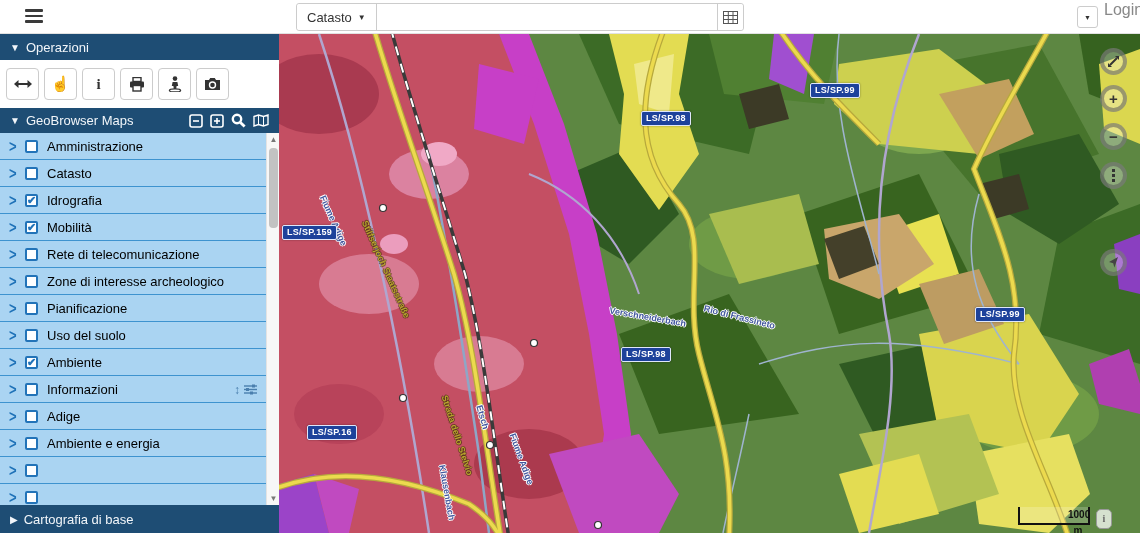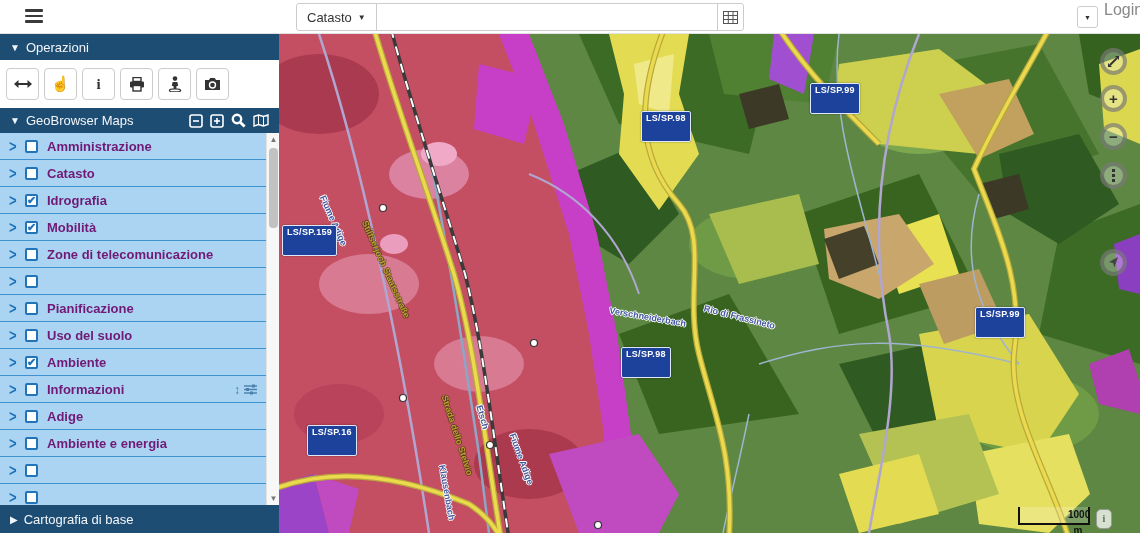--- a/index.html
+++ b/index.html
@@ -31,37 +31,37 @@
   .tool-hand { font-size:15px; color:#333; }
   #hdr-geobrowser { height:25px; justify-content:flex-start; }
   #hdr-geobrowser .spacer { flex:1; }
   .hdr-icons { display:flex; align-items:center; gap:7px; }
   .hdr-icons svg { display:block; cursor:pointer; }
 
   #layer-list { position:relative; height:372px; overflow:hidden; background:#aad4f2; }
   .layer-row { position:relative; height:27px; border-bottom:1px solid #3e93cf; background:#aad4f2; display:flex; align-items:center; padding-left:9px; cursor:pointer; }
   .layer-chevron { color:#1f72b8; font-weight:bold; font-size:13px; width:16px; transform:scaleY(1.25); }
   .layer-cb { width:13px; height:13px; border:2px solid #2273b8; border-radius:2px; background:#fdfeff; margin-right:9px; font-size:11px; line-height:9px; text-align:center; color:#2273b8; font-weight:bold; }
-  .layer-label { font-size:13px; color:#701a75;font-weight:bold; }
+  .layer-label { font-size:13px; color:#000000; }
   .layer-extra { position:absolute; right:22px; top:0; height:27px; display:flex; align-items:center; gap:4px; color:#4a7fae; }
   .layer-extra .updown { font-size:12px; }
 
   #scrollbar { position:absolute; right:0; top:0; width:13px; height:372px; background:#f7f7f7; border-left:1px solid #e3e3e3; }
   #scrollbar .arr { position:absolute; left:0; width:13px; height:13px; font-size:8px; color:#777; text-align:center; line-height:13px; }
   #sb-up { top:0; }
   #sb-down { bottom:0; }
   #sb-thumb { position:absolute; left:2px; top:15px; width:9px; height:80px; background:#c2c2c2; border-radius:4px; }
 
   #hdr-basemap { position:absolute; left:0; bottom:0; width:279px; height:28px; }
 
   
   #map { position:absolute; left:279px; top:34px; width:861px; height:499px; overflow:hidden; background:#5d8742; cursor:grab; }
   #map svg.base { position:absolute; left:0; top:0; }
 
-  .shield { position:absolute; background:#1d429b; color:#fff; font-size:9px; font-weight:bold; letter-spacing:.3px; padding:1px 4px 18px; border:1px solid #dfe7fb; border-radius:2px; white-space:nowrap; box-shadow:0 0 2px rgba(0,0,0,.4); }
+  .shield { position:absolute; background:#1d429b; color:#fff; font-size:9px; font-weight:bold; letter-spacing:.3px; padding:1px 4px 2px; border:1px solid #dfe7fb; border-radius:2px; white-space:nowrap; box-shadow:0 0 2px rgba(0,0,0,.4); }
 
   .street-label { position:absolute; font-size:9px; font-weight:bold; color:#44599f; white-space:nowrap; text-shadow:-1px 0 #fff,1px 0 #fff,0 -1px #fff,0 1px #fff; }
   .street-label.road { color:#b8a22e; text-shadow:-1px 0 rgba(60,50,10,.55),1px 0 rgba(60,50,10,.55),0 -1px rgba(60,50,10,.55),0 1px rgba(60,50,10,.55); }
 
   .map-ctl { position:absolute; width:27px; height:27px; border-radius:50%; border:4px solid rgba(90,90,90,.55); background:rgba(255,255,255,.30); display:flex; align-items:center; justify-content:center; color:#333; font-weight:bold; cursor:pointer; }
   .map-ctl.plusminus { font-size:15px; line-height:15px; }
   .map-ctl .dots { display:flex; flex-direction:column; gap:2px; }
   .map-ctl .dots i { width:3px; height:3px; background:#333; display:block; }
 
   #scalebar { position:absolute; left:739px; top:473px; width:72px; height:18px; border:2px solid #111; border-top:none; background:rgba(255,255,255,.2); text-align:center; font-size:10px; font-weight:bold; color:#111; line-height:16px;padding-left:48px; }
@@ -181,25 +181,26 @@
         <span class="layer-label">Idrografia</span>
       </div>
       <div class="layer-row">
         <span class="layer-chevron">&gt;</span>
         <span class="layer-cb">✔</span>
         <span class="layer-label">Mobilità</span>
       </div>
       <div class="layer-row">
         <span class="layer-chevron">&gt;</span>
         <span class="layer-cb"></span>
-        <span class="layer-label">Zone di telecomunicazione</span>
-      </div>
-      <div class="layer-row">
-        <span class="layer-chevron">&gt;</span>
-        <span class="layer-cb"></span>
+        <span class="layer-label">Rete di telecomunicazione</span>
+      </div>
+      <div class="layer-row">
+        <span class="layer-chevron">&gt;</span>
+        <span class="layer-cb"></span>
+        <span class="layer-label">Zone di interesse archeologico</span>
       </div>
       <div class="layer-row">
         <span class="layer-chevron">&gt;</span>
         <span class="layer-cb"></span>
         <span class="layer-label">Pianificazione</span>
       </div>
       <div class="layer-row">
         <span class="layer-chevron">&gt;</span>
         <span class="layer-cb"></span>
         <span class="layer-label">Uso del suolo</span>

